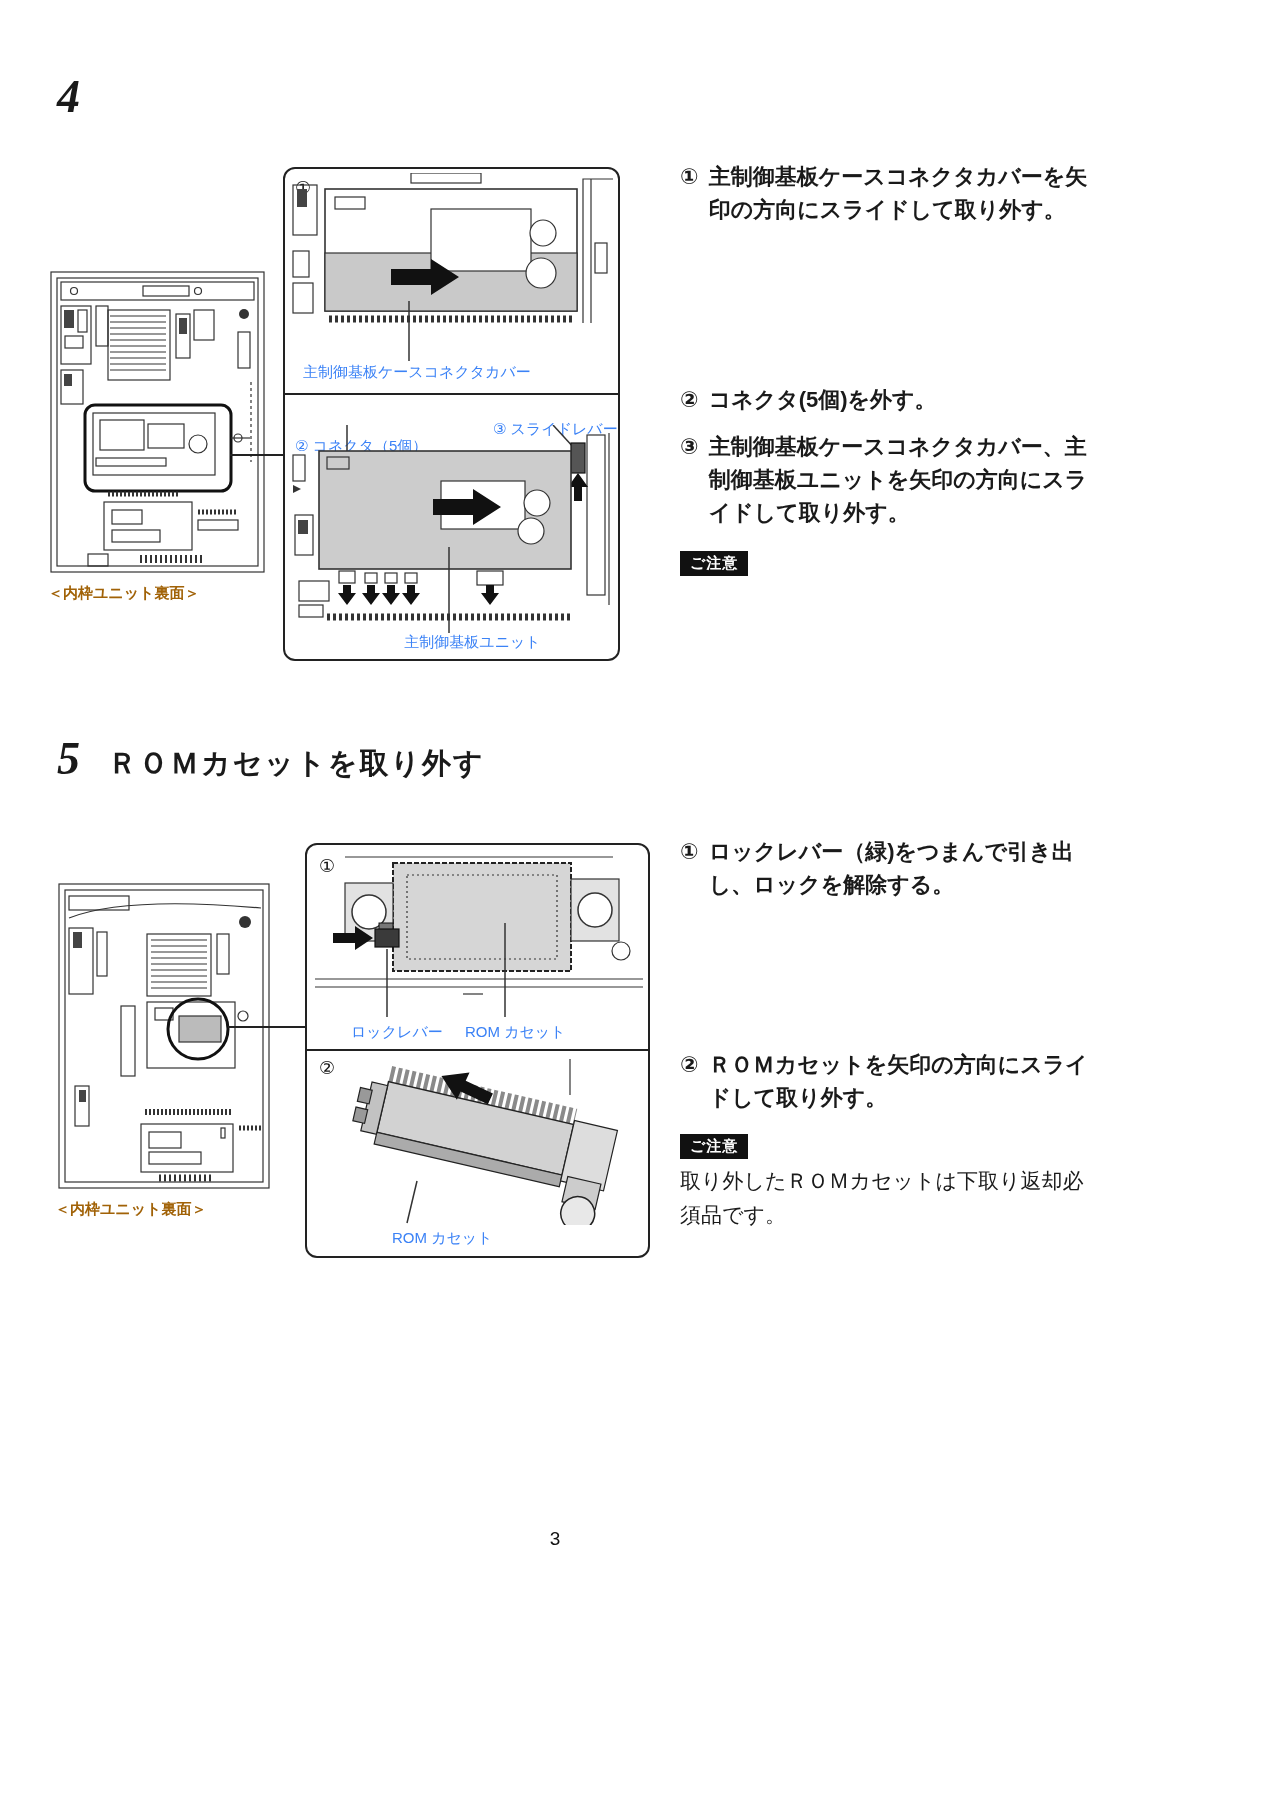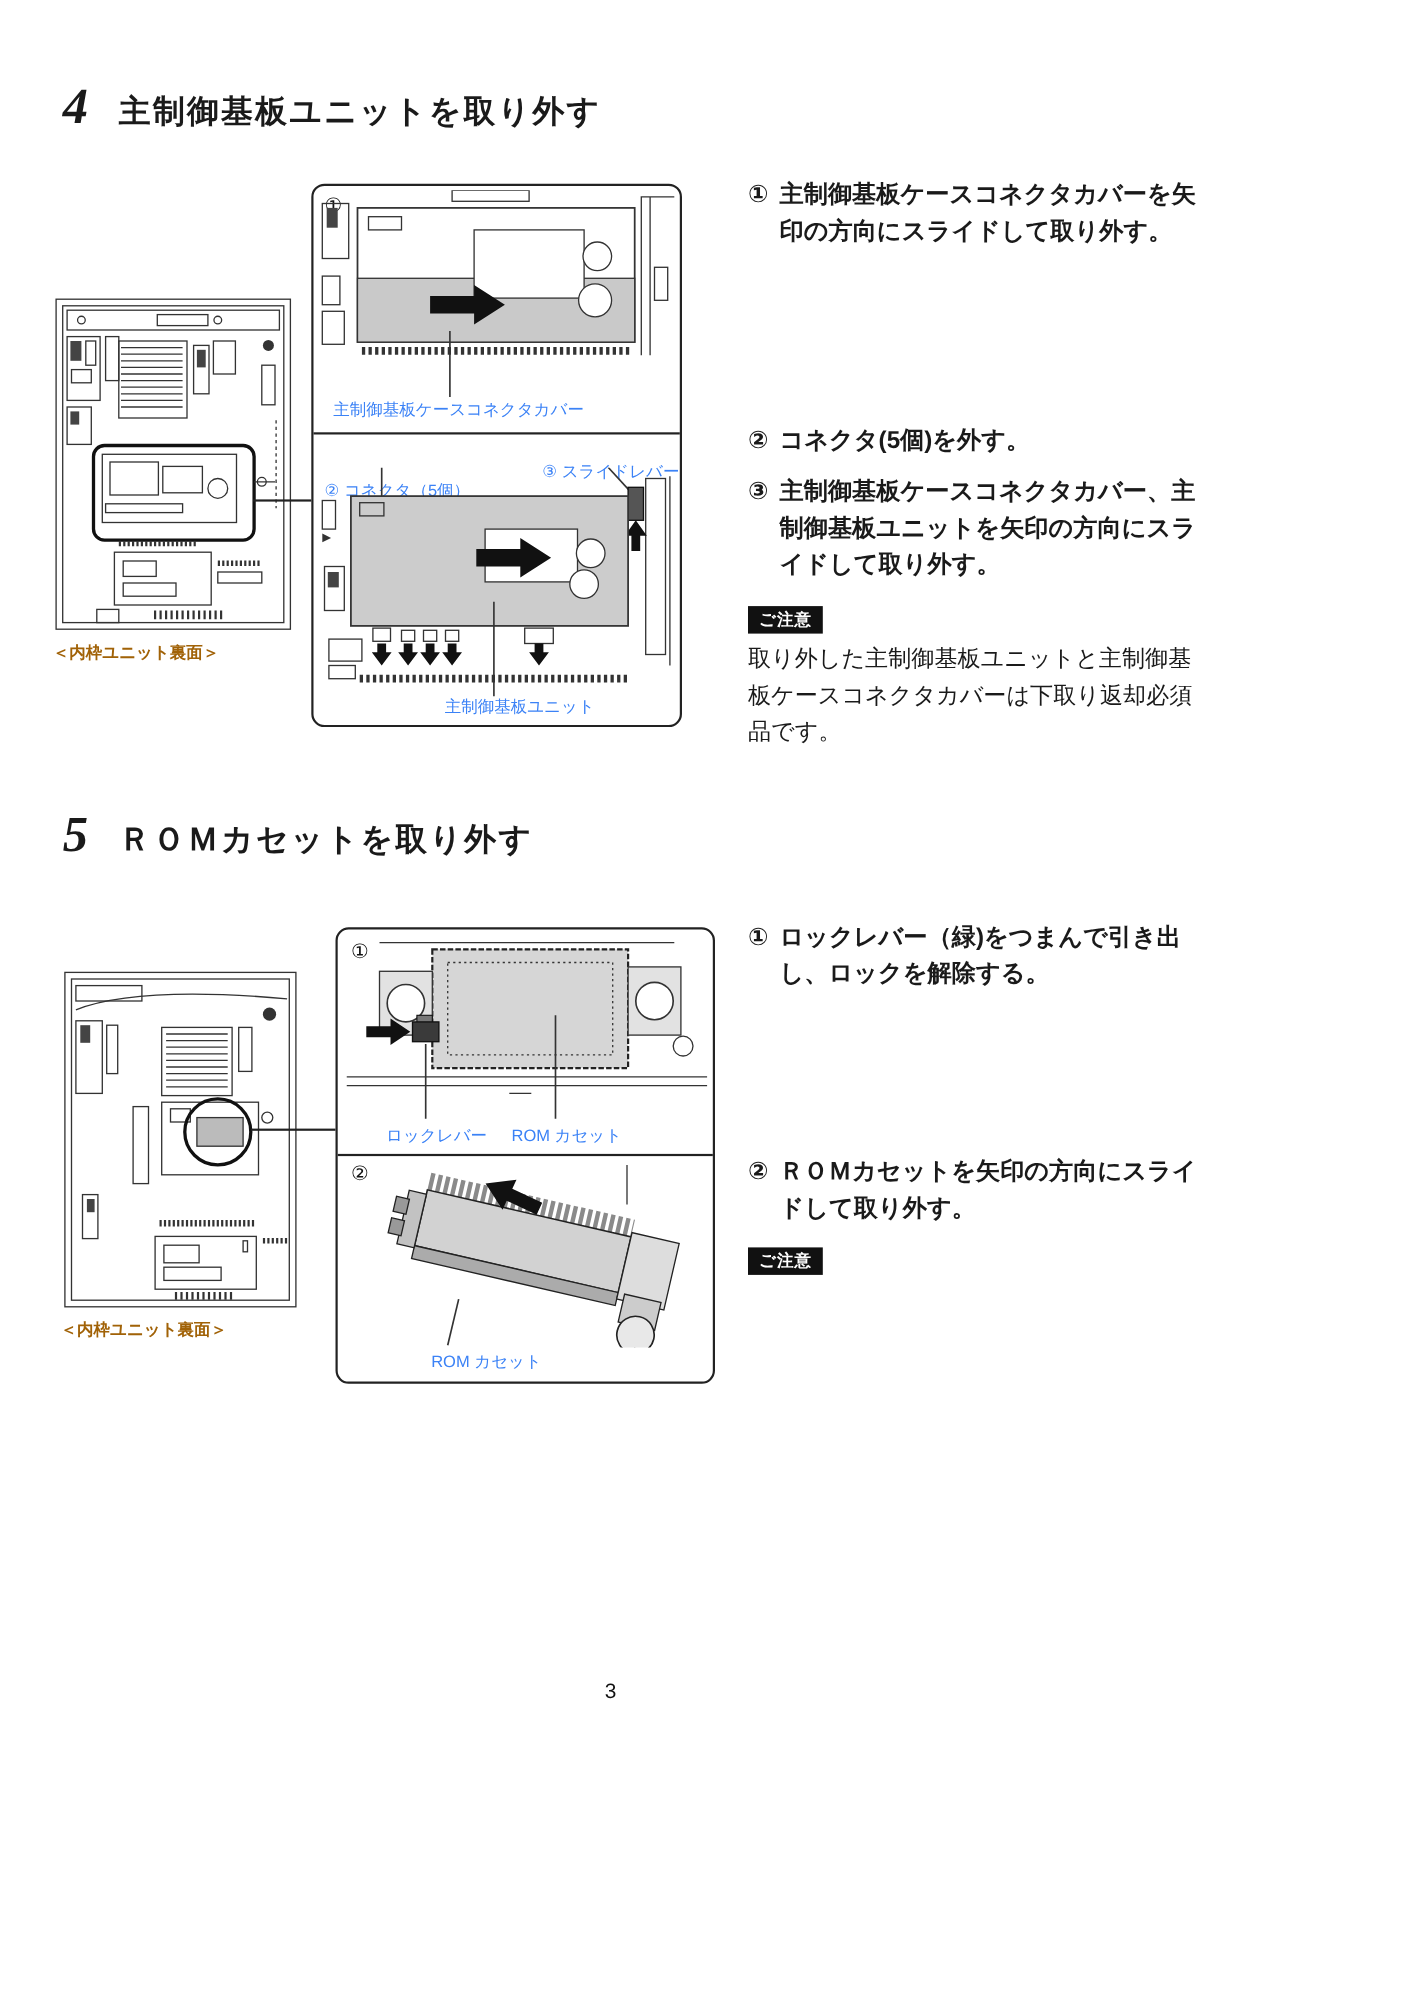--- a/index.html
+++ b/index.html
@@ -32,21 +32,20 @@
   .caution-text { position:absolute; width:412px; font-size:21px; line-height:1.6; color:#1a1a1a; }
 
   .page-number { position:absolute; left:0; width:1110px; text-align:center; font-size:19px; color:#111; }
 </style>
 </head>
 <body>
 
 <div class="page">
 
   <div class="sec-num" style="left:57px; top:74px;">4</div>
-  <div class="sec-title" style="left:108px; top:82px;">主制御基板ユニットを取り外す</div>
 
   <div class="left-diagram" style="left:48px; top:262px; width:220px; height:318px;">
     <svg width="220" height="318" viewBox="0 0 220 318">
       <g fill="none" stroke="#333" stroke-width="1.2">
         <rect x="3" y="10" width="213" height="300"></rect>
         <rect x="9" y="16" width="201" height="288"></rect>
         <rect x="13" y="20" width="193" height="18"></rect>
         <rect x="95" y="24" width="46" height="10"></rect>
         <circle cx="26" cy="29" r="3.5"></circle>
         <circle cx="150" cy="29" r="3.5"></circle>
@@ -176,21 +175,20 @@
   </div>
   <div class="step" style="left:680px; top:383px;">
     <span class="marker">②</span>
     <span class="txt">コネクタ(5個)を外す。</span>
   </div>
   <div class="step" style="left:680px; top:430px;">
     <span class="marker">③</span>
     <span class="txt">主制御基板ケースコネクタカバー、主制御基板ユニットを矢印の方向にスライドして取り外す。</span>
   </div>
   <div class="caution-badge" style="left:680px; top:551px;">ご注意</div>
-  <div class="caution-text" style="left:680px; top:582px;">取り外した主制御基板ユニットと主制御基板ケースコネクタカバーは下取り返却必須品です。</div>
 
   <div class="sec-num" style="left:57px; top:736px;">5</div>
   <div class="sec-title" style="left:108px; top:744px;">ＲＯＭカセットを取り外す</div>
 
   <div class="left-diagram" style="left:55px; top:876px; width:218px; height:320px;">
     <svg width="218" height="320" viewBox="0 0 218 320">
       <g fill="none" stroke="#333" stroke-width="1.2">
         <rect x="4" y="8" width="210" height="304"></rect>
         <rect x="10" y="14" width="198" height="292"></rect>
         <path d="M14 42 Q70 20 206 32"></path>
@@ -285,16 +283,17 @@
 
   <div class="step" style="left:680px; top:835px;">
     <span class="marker">①</span>
     <span class="txt">ロックレバー（緑)をつまんで引き出し、ロックを解除する。</span>
   </div>
   <div class="step" style="left:680px; top:1048px;">
     <span class="marker">②</span>
     <span class="txt">ＲＯＭカセットを矢印の方向にスライドして取り外す。</span>
   </div>
   <div class="caution-badge" style="left:680px; top:1134px;">ご注意</div>
+  <div class="caution-text" style="left:680px; top:1164px;">取り外したＲＯＭカセットは下取り返却必須品です。</div>
 
   <div class="page-number" style="top:1528px;">3</div>
 
 </div>
 
 </body></html>

